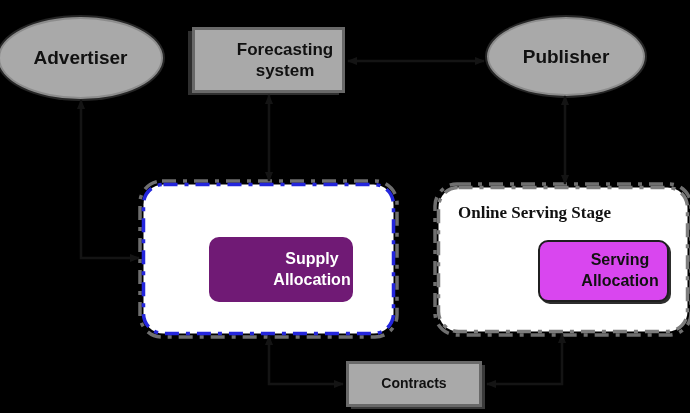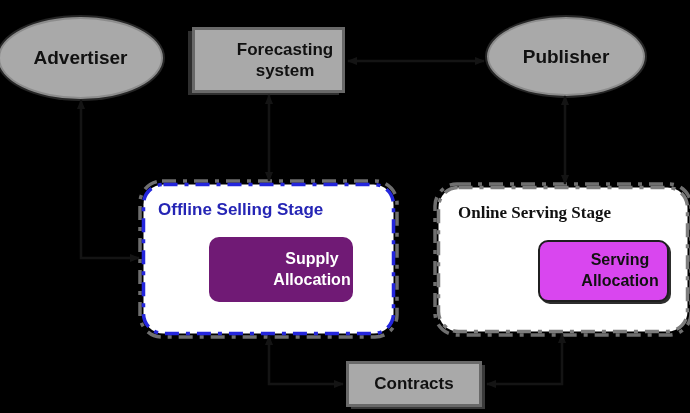--- a/index.html
+++ b/index.html
@@ -29,21 +29,21 @@
     font-size: 19px;
     box-shadow: 0 0 0 2px rgba(70,70,70,0.55);
   }
   .graybox {
     background: #a9a9a9;
     border: 3px solid #696969;
     font-size: 17px;
     line-height: 1.25;
   }
   #forecasting-box { box-shadow: -5px 3px 0 -1px #2f2f2f; }
-  #contracts-box   { box-shadow: 4px 3px 0 -1px #3a3a3a; font-size: 17px; align-items: center; }
+  #contracts-box   { box-shadow: 4px 3px 0 -1px #3a3a3a; font-size: 14px; align-items: center; }
   .stage-label {
     position: absolute;
     font-size: 17px;
     font-weight: 700;
     white-space: nowrap;
   }
   #offline-label { color: #2525b5; }
   #online-label  { color: #111111; font-family: Liberation Serif, serif; }
   #supply-box {
     background: #701a75;
@@ -72,21 +72,20 @@
 
   <svg class="layer" viewBox="0 0 690 413">
 
     <rect x="140" y="181" width="257" height="156" rx="22" fill="none" stroke="#6f6f6f" stroke-width="3.5" stroke-dasharray="14 7 4 7"></rect>
     <rect x="143.5" y="184.5" width="250" height="149" rx="20" fill="#ffffff" stroke="#2426dd" stroke-width="3.5" stroke-dasharray="14 7 4 7"></rect>
 
     <rect x="435" y="184" width="256" height="151" rx="22" fill="none" stroke="#6f6f6f" stroke-width="3.5" stroke-dasharray="14 7 4 7"></rect>
     <rect x="438.5" y="187.5" width="249" height="144" rx="20" fill="#ffffff" stroke="#7d7d7d" stroke-width="3.5" stroke-dasharray="14 7 4 7"></rect>
   </svg>
 
-  <div id="offline-label" class="stage-label" style="left:158px; top:200px;">Offline Selling Stage</div>
   <div id="online-label" class="stage-label" style="left:458px; top:203px;">Online Serving Stage</div>
 
   <div class="node ellipse" style="left:-2px; top:17px; width:165px; height:82px;">
     <span>Advertiser</span>
   </div>
 
   <div id="forecasting-box" class="node graybox" style="left:192px; top:27px; width:153px; height:66px;">
     <span class="wrap-narrow">Forecasting system</span>
   </div>
 

